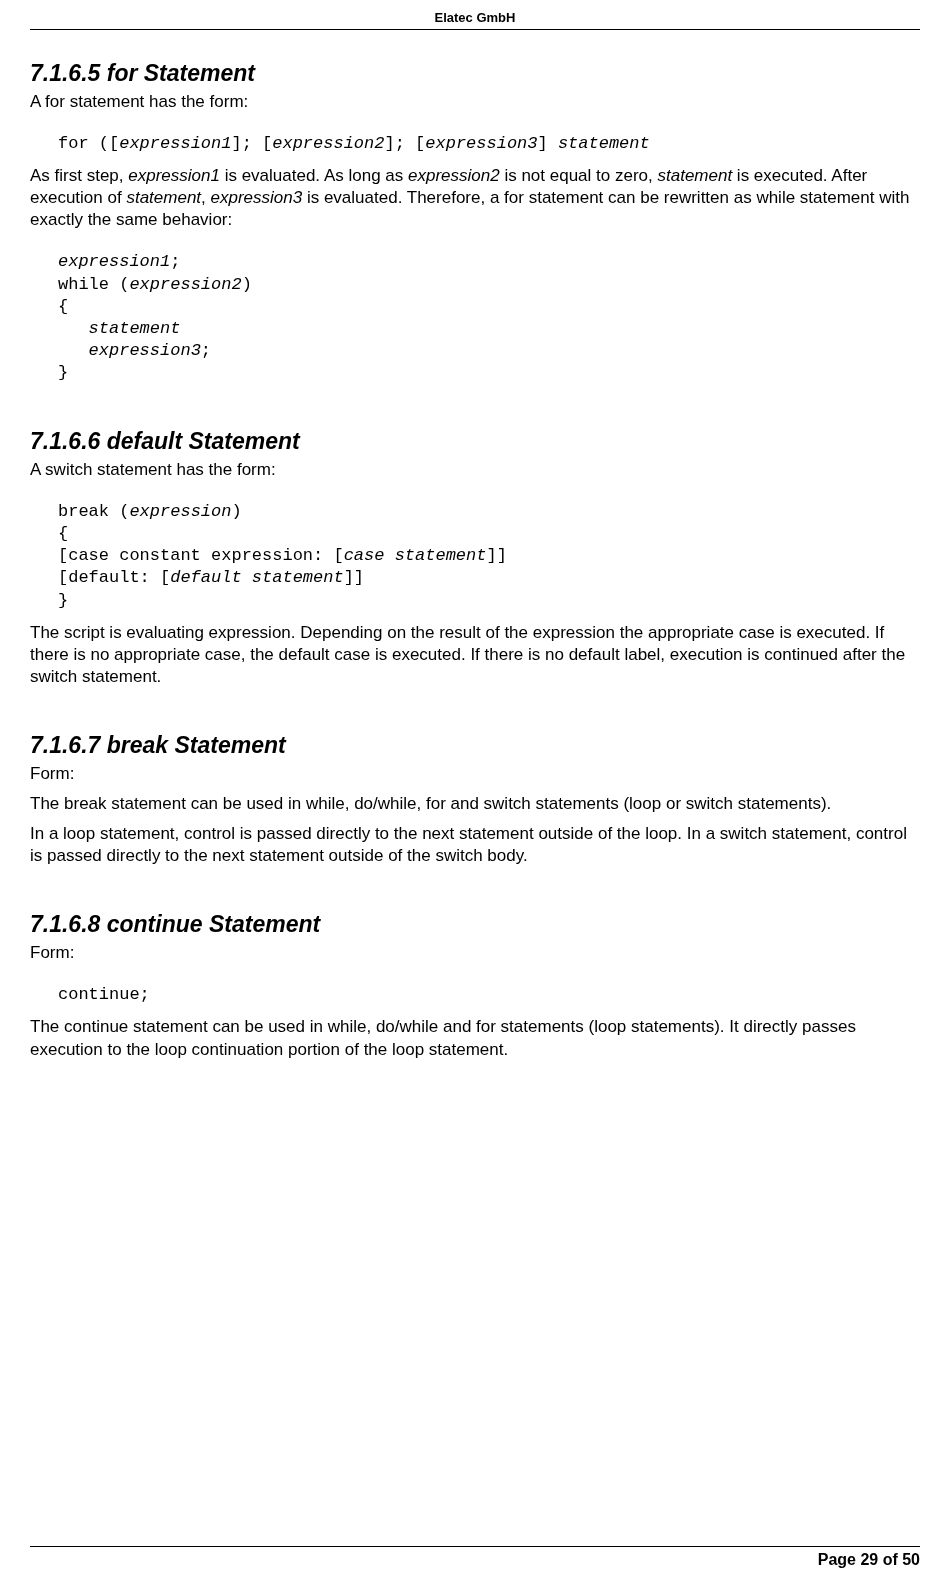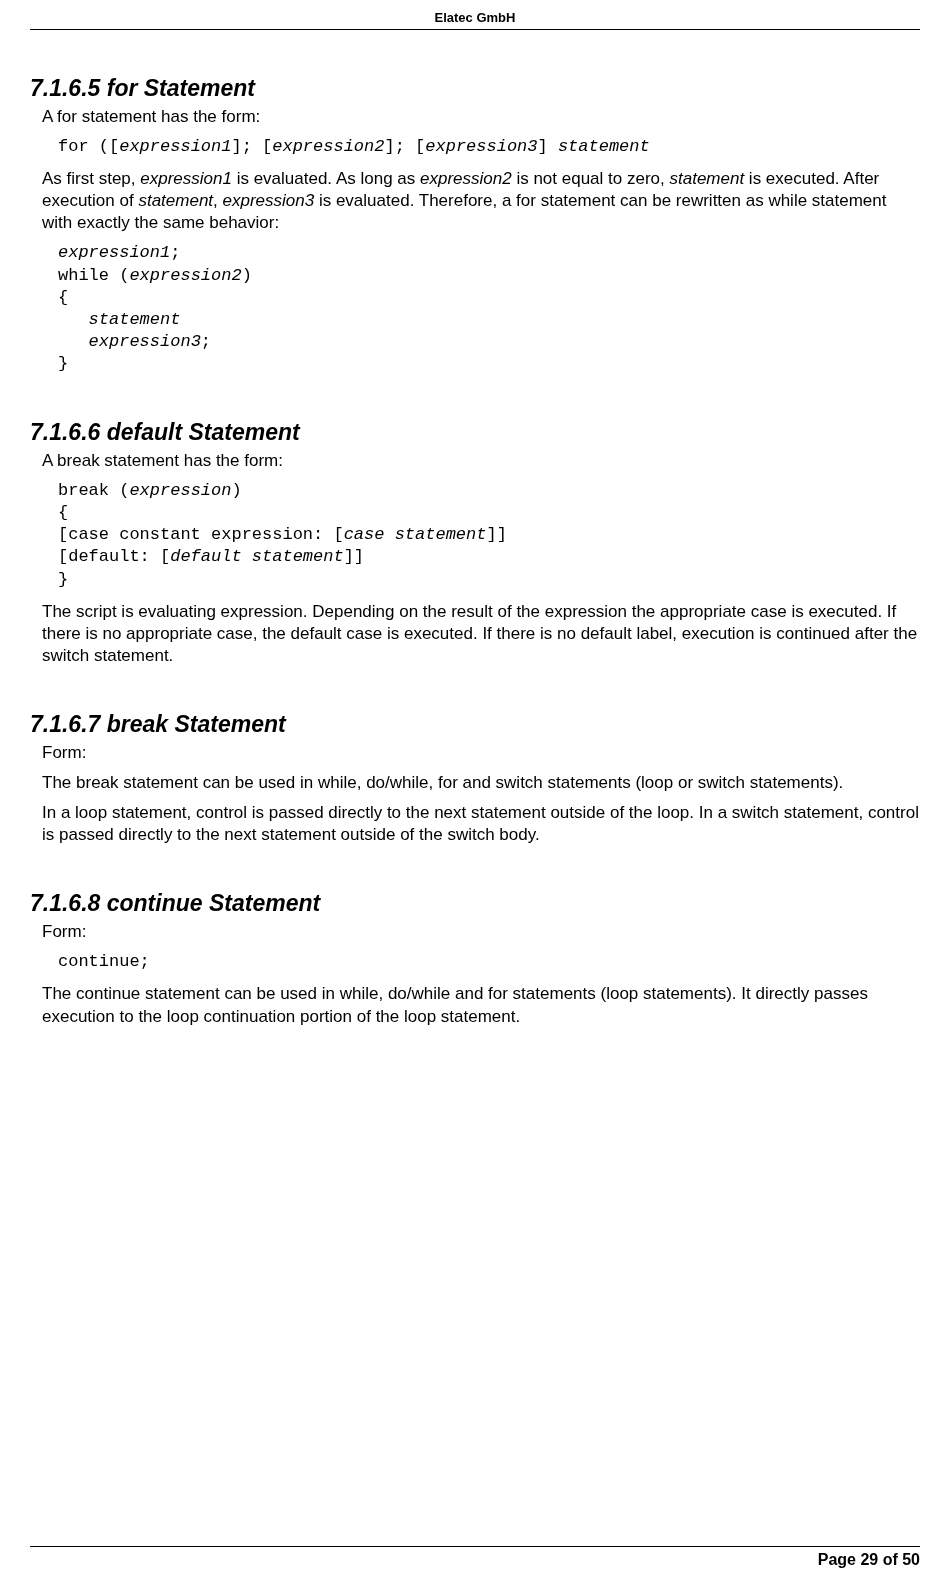--- a/index.html
+++ b/index.html
@@ -27,29 +27,29 @@
   .content {
     padding-top: 30px;
   }
   h2.section {
     font-size: 23px;
     font-weight: bold;
     font-style: italic;
     margin: 44px 0 2px 0;
     font-family: Arial, Helvetica, sans-serif;
   }
-  h2.section.first { margin-top: 15px; }
+  h2.section.first { margin-top: 0; }
   p {
-    margin: 4px 0 8px 12px;
+    margin: 4px 0 8px 0;
     line-height: 1.3;
   }
   pre.code {
     font-family: "Courier New", Courier, monospace;
     font-size: 17px;
-    margin: 8px 0 10px 28px;
+    margin: 20px 0 10px 28px;
     white-space: pre;
     line-height: 1.3;
   }
   pre.code .it { font-style: italic; }
   .inline-it { font-style: italic; }
   .footer {
     position: absolute;
     bottom: 20px;
     left: 30px;
     right: 30px;
@@ -76,21 +76,21 @@
     <pre class="code"><span>for ([</span><span class="it">expression1</span><span>]; [</span><span class="it">expression2</span><span>]; [</span><span class="it">expression3</span><span>] </span><span class="it">statement</span></pre>
     <p><span>As first step, </span><span class="inline-it">expression1</span><span> is evaluated. As long as </span><span class="inline-it">expression2</span><span> is not equal to zero, </span><span class="inline-it">statement</span><span> is executed. After execution of </span><span class="inline-it">statement</span><span>, </span><span class="inline-it">expression3</span><span> is evaluated. Therefore, a for statement can be rewritten as while statement with exactly the same behavior:</span></p>
     <pre class="code"><span class="it">expression1</span><span>;</span>
 <span>while (</span><span class="it">expression2</span><span>)</span>
 <span>{</span>
 <span>   </span><span class="it">statement</span>
 <span>   </span><span class="it">expression3</span><span>;</span>
 <span>}</span></pre>
 
     <h2 class="section">7.1.6.6  default Statement</h2>
-    <p>A break statement has the form:</p>
+    <p>A switch statement has the form:</p>
     <pre class="code"><span>break (</span><span class="it">expression</span><span>)</span>
 <span>{</span>
 <span>[case constant expression: [</span><span class="it">case statement</span><span>]]</span>
 <span>[default: [</span><span class="it">default statement</span><span>]]</span>
 <span>}</span></pre>
     <p>The script is evaluating expression. Depending on the result of the expression the appropriate case is executed. If there is no appropriate case, the default case is executed. If there is no default label, execution is continued after the switch statement.</p>
 
     <h2 class="section">7.1.6.7  break Statement</h2>
     <p>Form:</p>
     <p>The break statement can be used in while, do/while, for and switch statements (loop or switch statements).</p>

